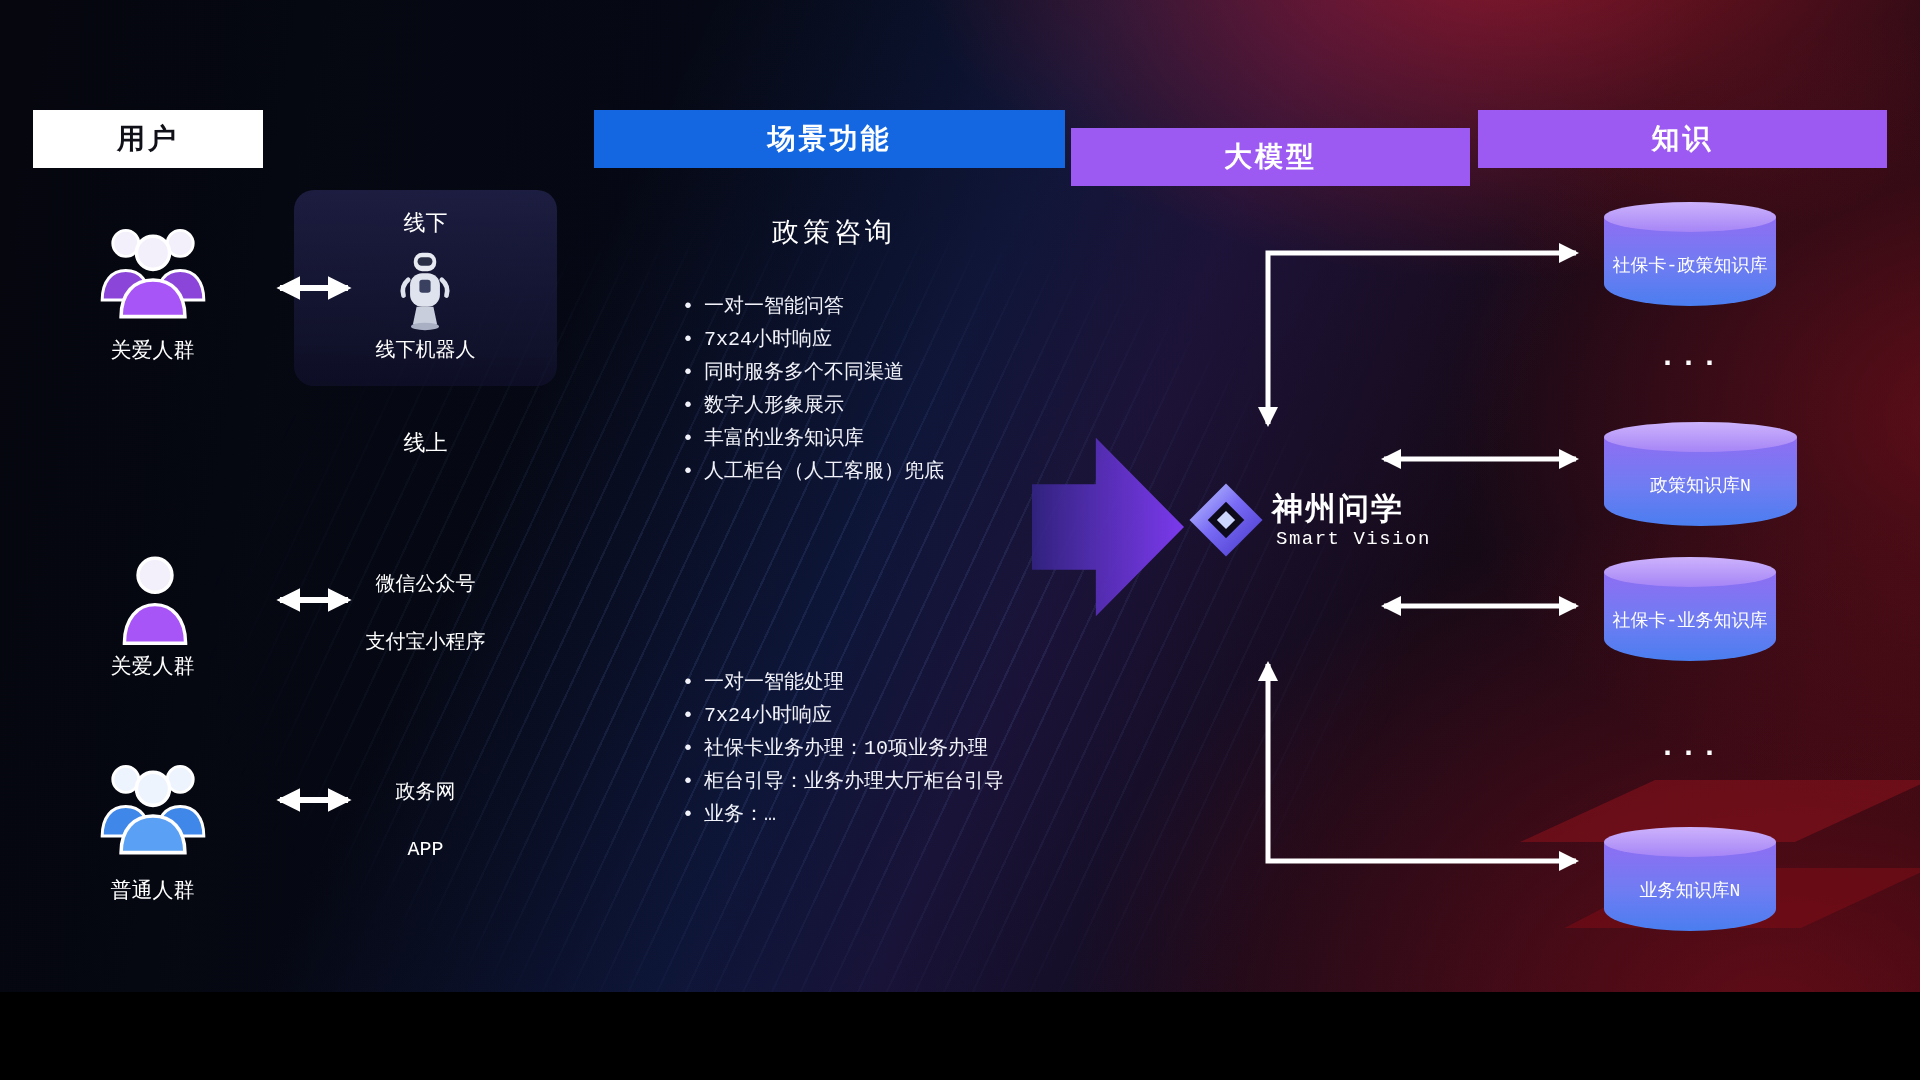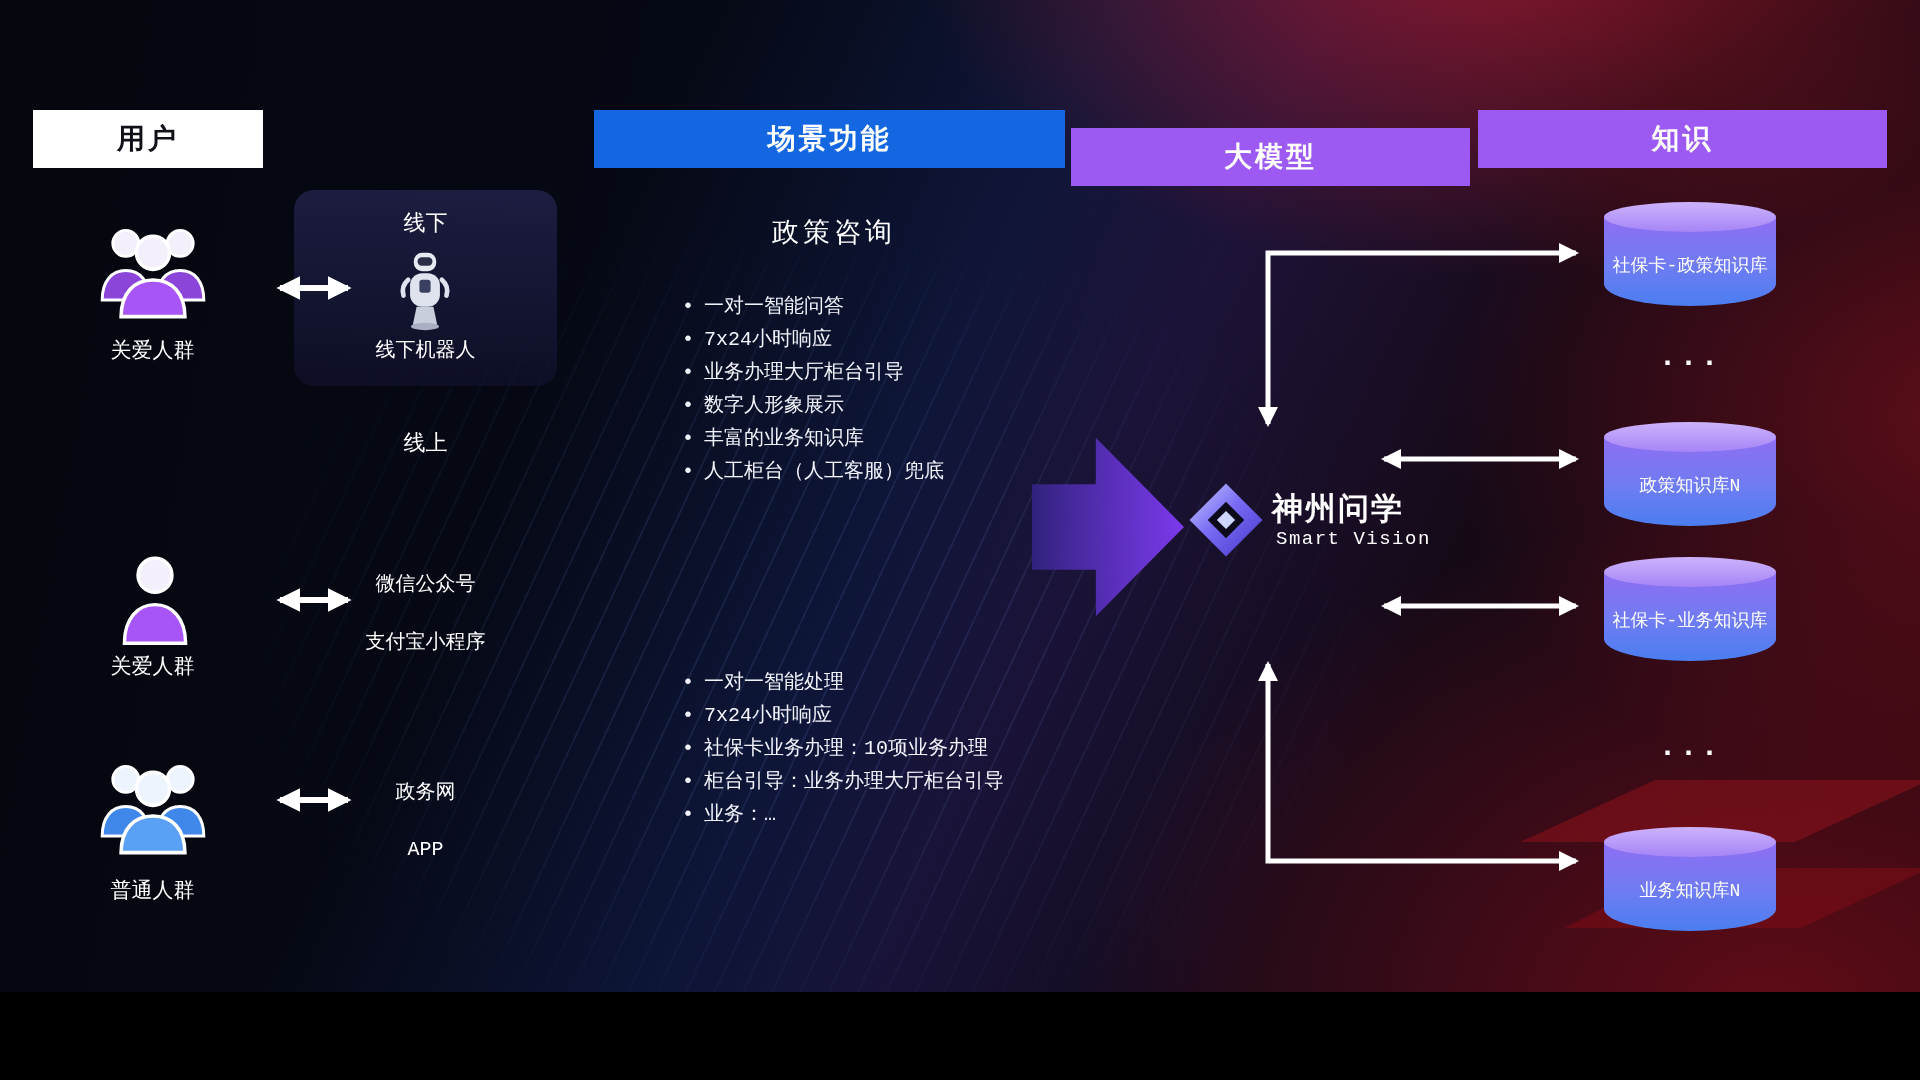--- a/index.html
+++ b/index.html
@@ -126,21 +126,21 @@
   <div class="t" style="left:294px; width:263px; top:428px; font-size:22px;">线上</div>
   <div class="t" style="left:294px; width:263px; top:570px; font-size:20px;">微信公众号</div>
   <div class="t" style="left:294px; width:263px; top:628px; font-size:20px;">支付宝小程序</div>
   <div class="t" style="left:294px; width:263px; top:778px; font-size:20px;">政务网</div>
   <div class="t" style="left:294px; width:263px; top:838px; font-size:20px;">APP</div>
 
   <div class="sec-title" style="left:594px; width:480px; top:214px;">政策咨询</div>
   <ul class="bullets" style="left:678px; top:290px;">
     <li>一对一智能问答</li>
     <li>7x24小时响应</li>
-    <li>业务办理大厅柜台引导</li>
+    <li>同时服务多个不同渠道</li>
     <li>数字人形象展示</li>
     <li>丰富的业务知识库</li>
     <li>人工柜台（人工客服）兜底</li>
   </ul>
 
   <ul class="bullets" style="left:678px; top:666px;">
     <li>一对一智能处理</li>
     <li>7x24小时响应</li>
     <li>社保卡业务办理：10项业务办理</li>
     <li>柜台引导：业务办理大厅柜台引导</li>
@@ -165,21 +165,21 @@
   </div>
   <div class="model-name">神州问学</div>
   <div class="model-sub">Smart Vision</div>
 
   <div class="cyl" style="top:202px;">
     <div class="cyl-body"></div>
     <div class="cyl-top"></div>
     <div class="cyl-label">社保卡-政策知识库</div>
   </div>
   <div class="ellipsis" style="top:340px;">...</div>
-  <div class="cyl" style="top:422px;">
+  <div class="cyl" style="top:422px;padding-left:21px;">
     <div class="cyl-body"></div>
     <div class="cyl-top"></div>
     <div class="cyl-label">政策知识库N</div>
   </div>
   <div class="cyl" style="top:557px;">
     <div class="cyl-body"></div>
     <div class="cyl-top"></div>
     <div class="cyl-label">社保卡-业务知识库</div>
   </div>
   <div class="ellipsis" style="top:730px;">...</div>

